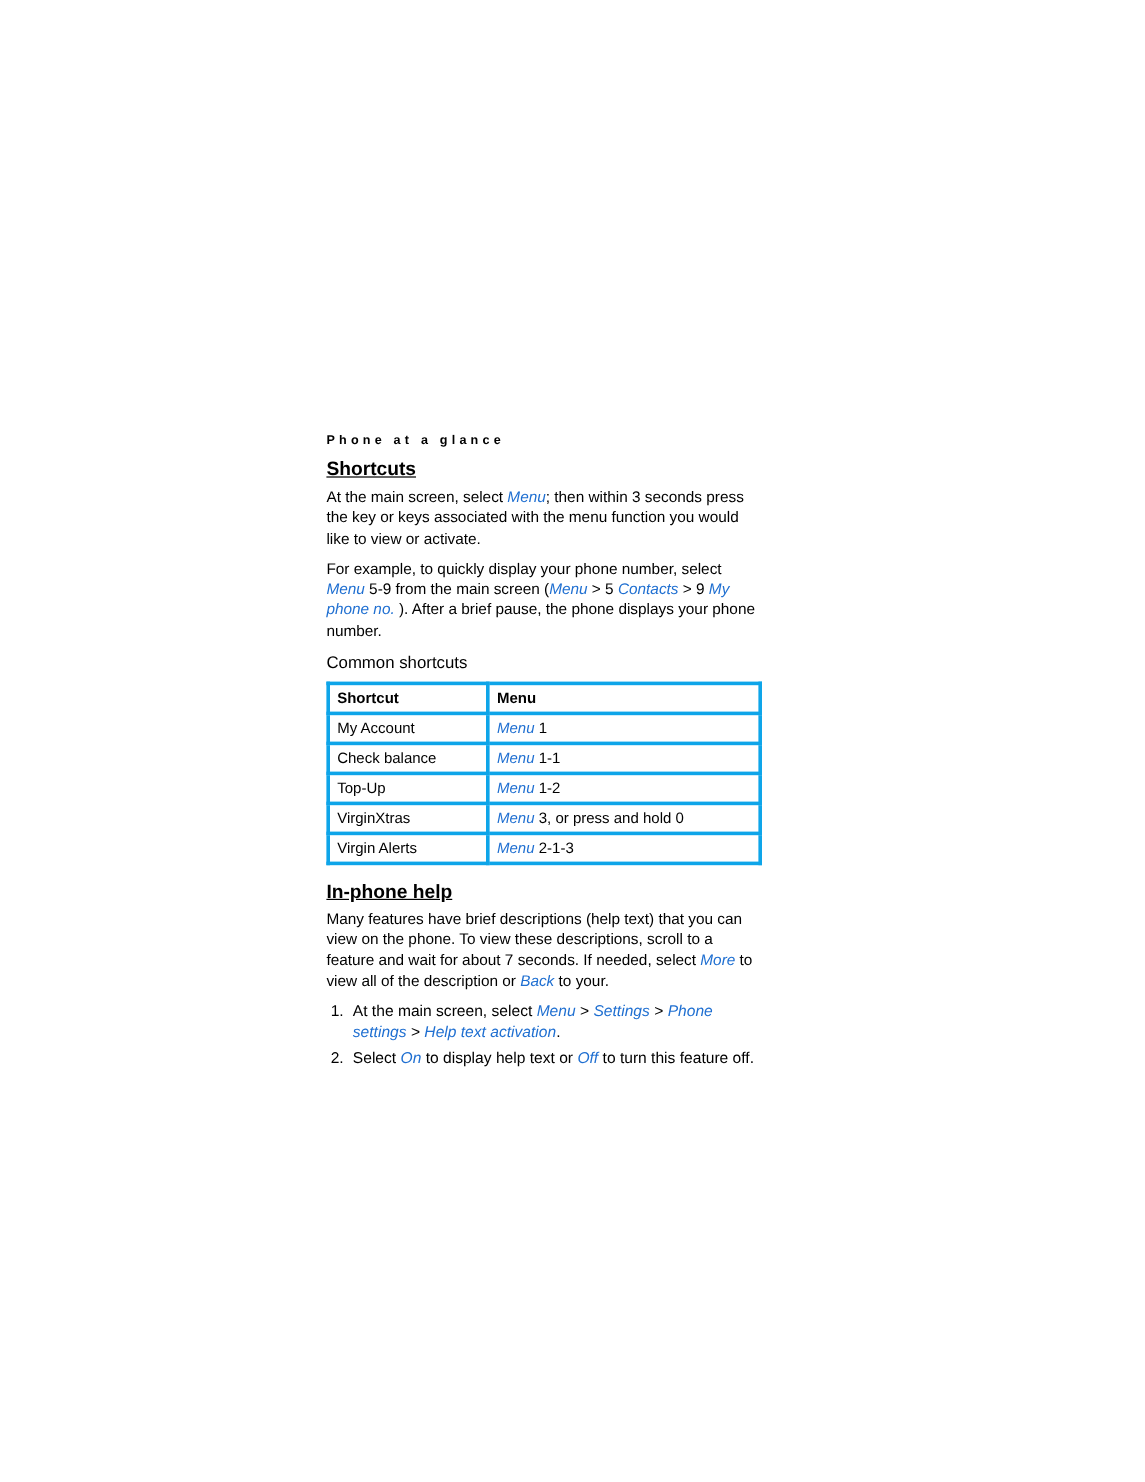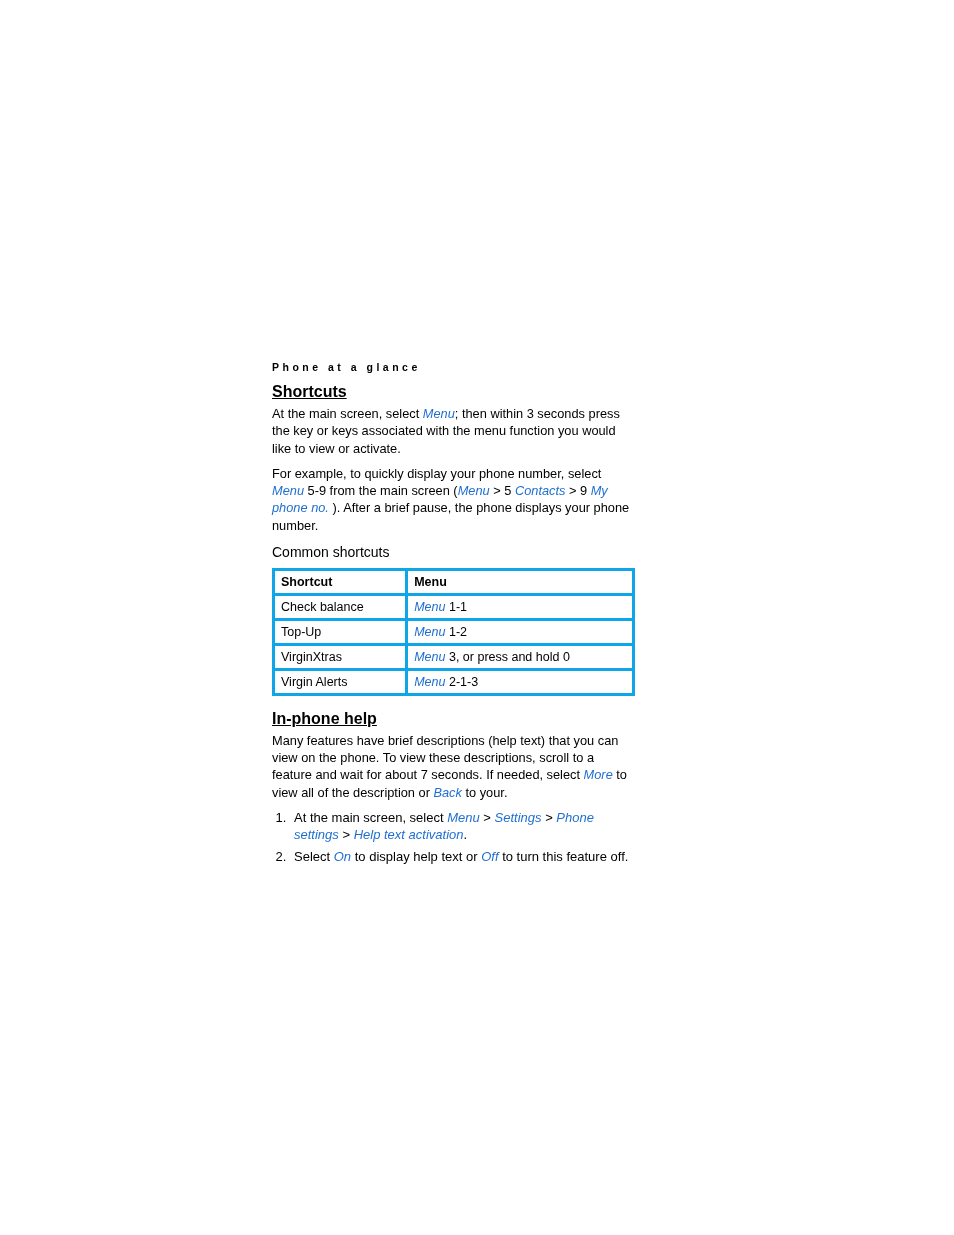--- a/index.html
+++ b/index.html
@@ -107,20 +107,24 @@
 
   <table class="shortcuts">
     <thead>
       <tr>
         <th class="col1">Shortcut</th>
         <th class="col2">Menu</th>
       </tr>
     </thead>
     <tbody>
       <tr>
+        <td>My Account</td>
+        <td><span class="menu-ref">Menu</span><span> 1</span></td>
+      </tr>
+      <tr>
         <td>Check balance</td>
         <td><span class="menu-ref">Menu</span><span> 1-1</span></td>
       </tr>
       <tr>
         <td>Top-Up</td>
         <td><span class="menu-ref">Menu</span><span> 1-2</span></td>
       </tr>
       <tr>
         <td>VirginXtras</td>
         <td><span class="menu-ref">Menu</span><span> 3, or press and hold 0</span></td>

